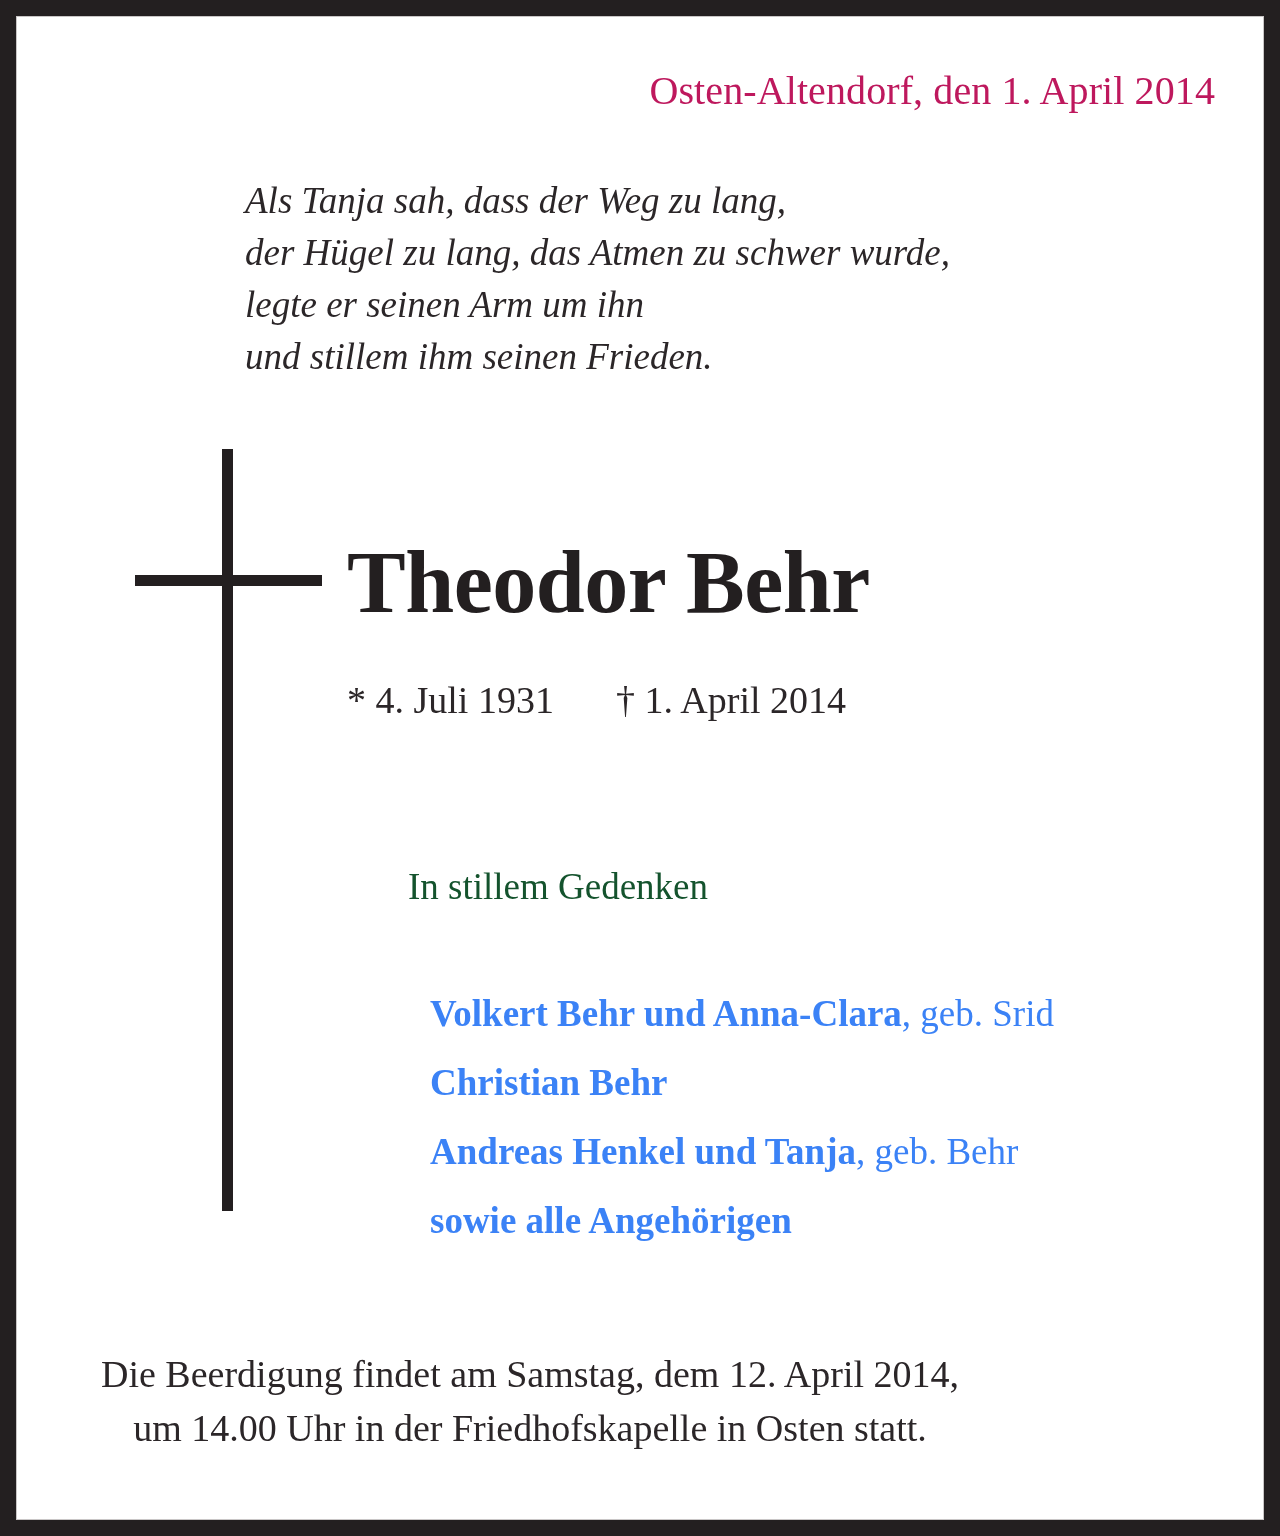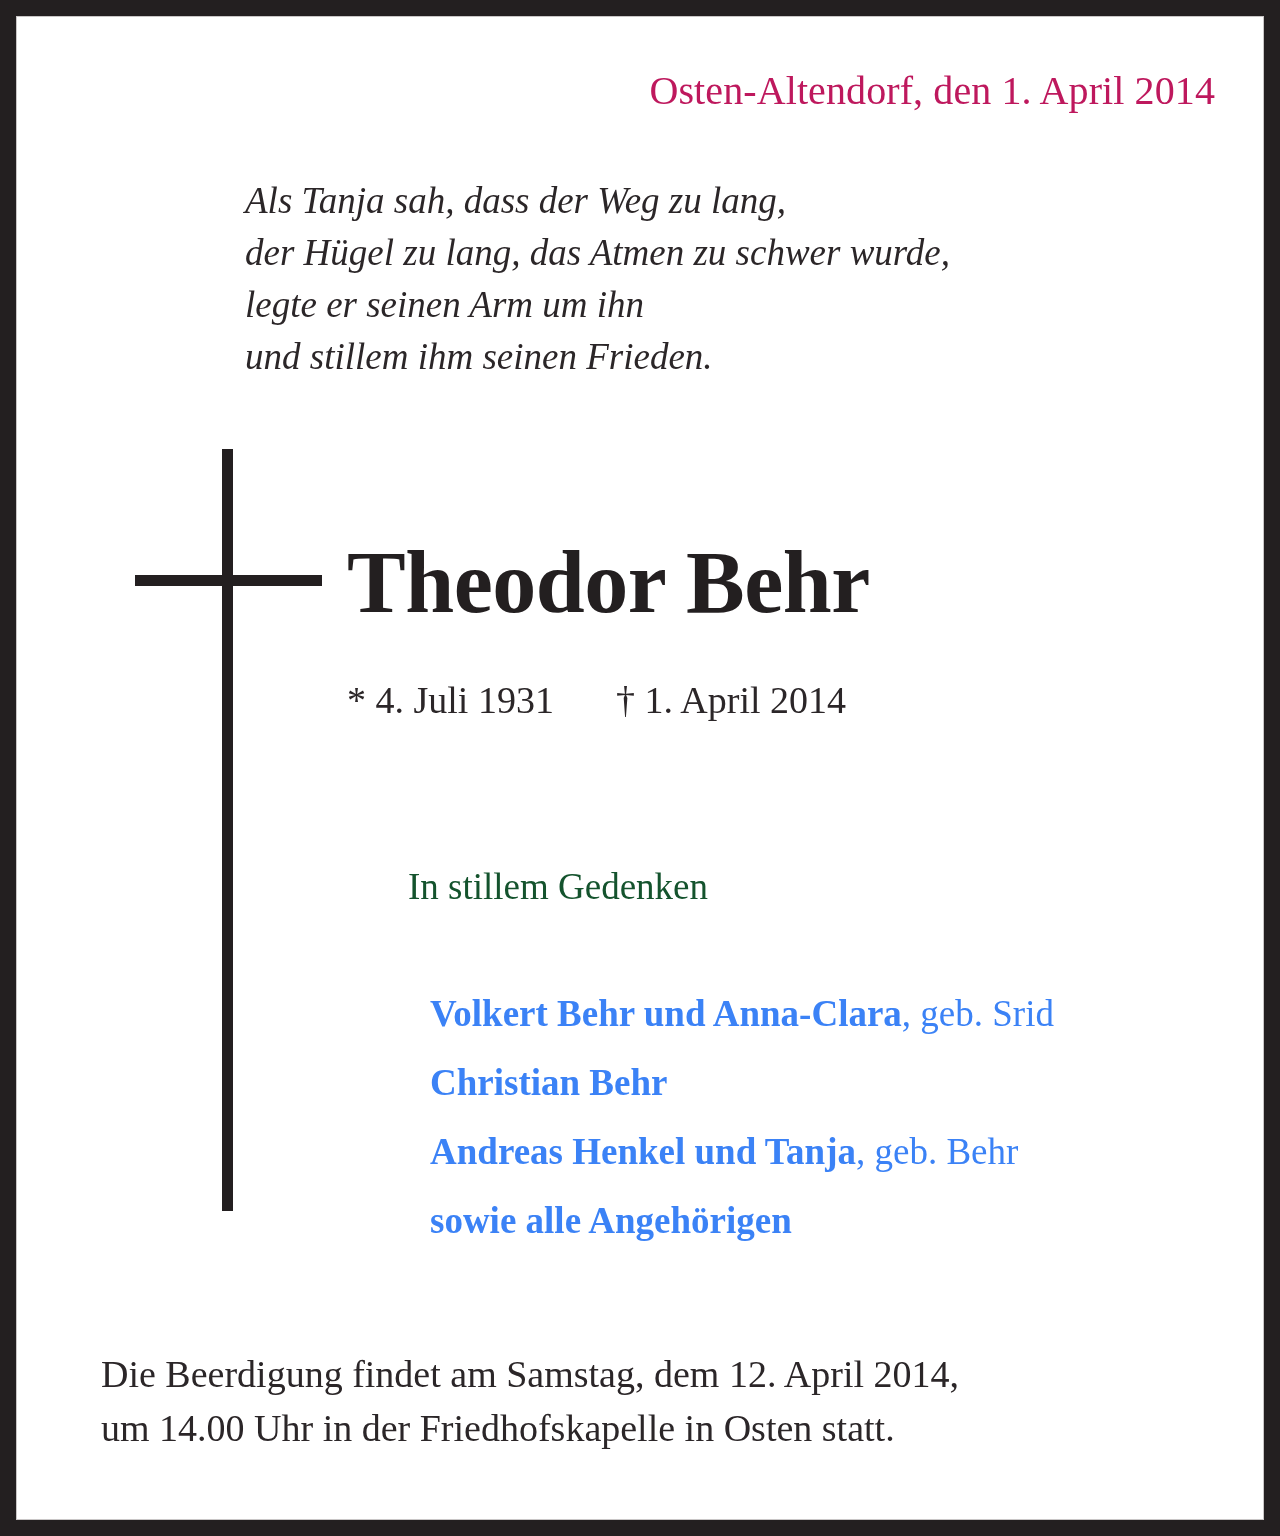--- a/index.html
+++ b/index.html
@@ -151,21 +151,21 @@
 
   
   .funeral-info {
     position: absolute;
     left: 84px;
     top: 1330px;
     font-size: 38px;
     line-height: 54px;
     color: #2b2628;
   }
-  .funeral-info .fline { display: block; white-space: nowrap; }
+  .funeral-info .fline { display: block; white-space: nowrap; text-align: center; }
 </style>
 </head>
 <body>
 
 <div id="notice">
 
   <div class="sheet">
 
     <div class="header-date">Osten-Altendorf, den 1. April 2014</div>
 

